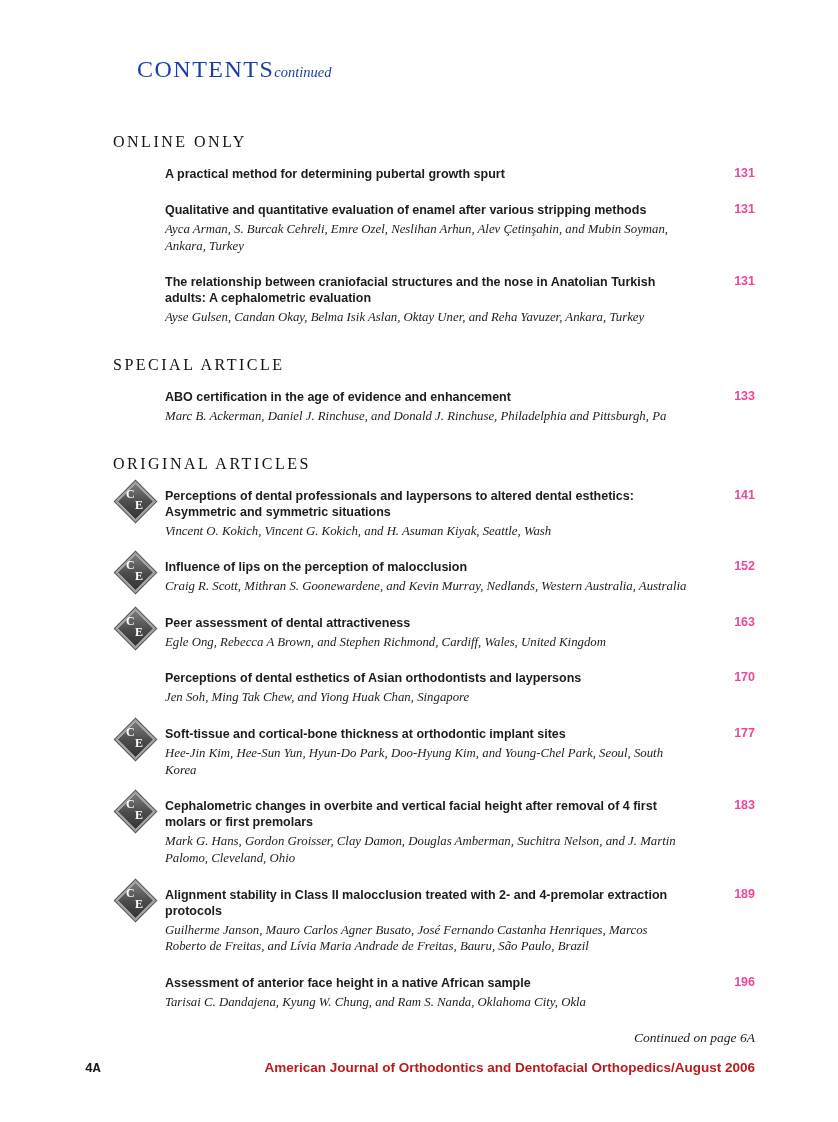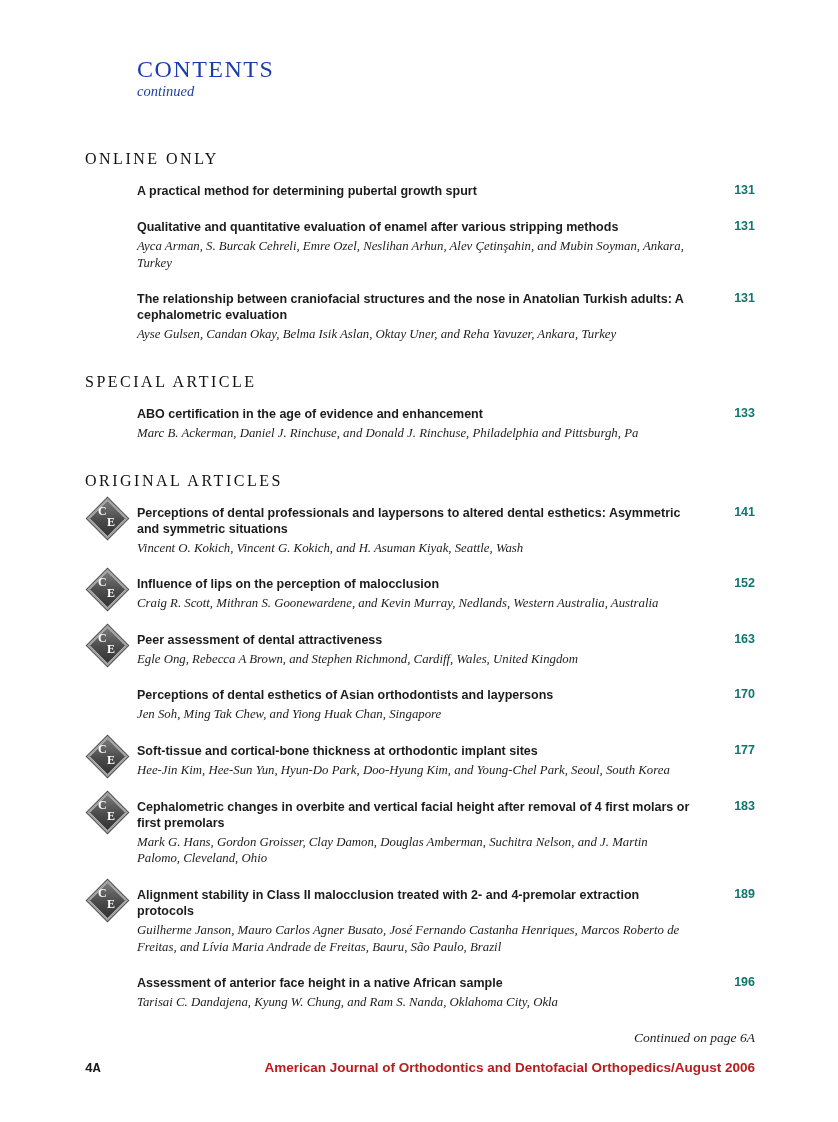--- a/index.html
+++ b/index.html
@@ -2,51 +2,51 @@
 <html><head>
 <meta charset="utf-8">
 <style>
   html,body{margin:0;padding:0;background:#e8e8e8;}
   .page{
     width:838px;height:1122px;margin:0 auto;background:#ffffff;
     position:relative;overflow:hidden;
     font-family:"Liberation Serif",serif;color:#1a1a1a;
     box-sizing:border-box;
   }
-  .header{margin:56px 0 0 137px;display:flex;align-items:baseline;flex-direction:column;}
+  .header{margin:56px 0 0 137px;display:flex;align-items:baseline;}
   .contents-title{
     color:#1b3ea8;font-family:"Liberation Serif",serif;
     font-size:24px;letter-spacing:1.5px;font-weight:normal;
   }
   .continued{
     color:#1b3ea8;font-style:italic;font-size:14.5px;
     font-family:"Liberation Serif",serif;
   }
   .content{padding:0 83px 0 85px;}
-  .section{margin-top:30px;}
+  .section{margin-top:30px;margin-left:28px;}
   .section.first{margin-top:50px;}
   .section-heading{
     font-family:"Liberation Serif",serif;font-size:16px;font-weight:normal;
     letter-spacing:2.5px;color:#111;margin:0 0 15px 0;
   }
   .entries{margin-left:52px;}
   .entry{display:flex;position:relative;margin-bottom:20px;}
   .entry-body{flex:1;padding-right:22px;max-width:575px;}
   .entry-title{
     font-family:"Liberation Sans",sans-serif;font-weight:bold;
     font-size:12.5px;line-height:1.28;color:#1c1c1c;
   }
   .entry-authors{
     font-family:"Liberation Serif",serif;font-style:italic;
     font-size:12.8px;line-height:1.3;color:#1c1c1c;margin-top:3px;
   }
   .entry-page{
     width:42px;text-align:right;
     font-family:"Liberation Sans",sans-serif;font-weight:bold;font-size:12.5px;
-    color:#0f766e;
+    color:#ec4899;
   }
   
   .ce-icon{position:absolute;left:-51px;top:-8px;width:40px;height:40px;}
   .ce-diamond{
     position:absolute;left:7px;top:7px;width:25px;height:25px;
     transform:rotate(45deg);
     background:linear-gradient(135deg,#7a7a7a 0%,#4a4a4a 55%,#333 100%);
     border:2px solid #a0a0a0;outline:1px solid #4a4a4a;
   }
   .ce-letter{

